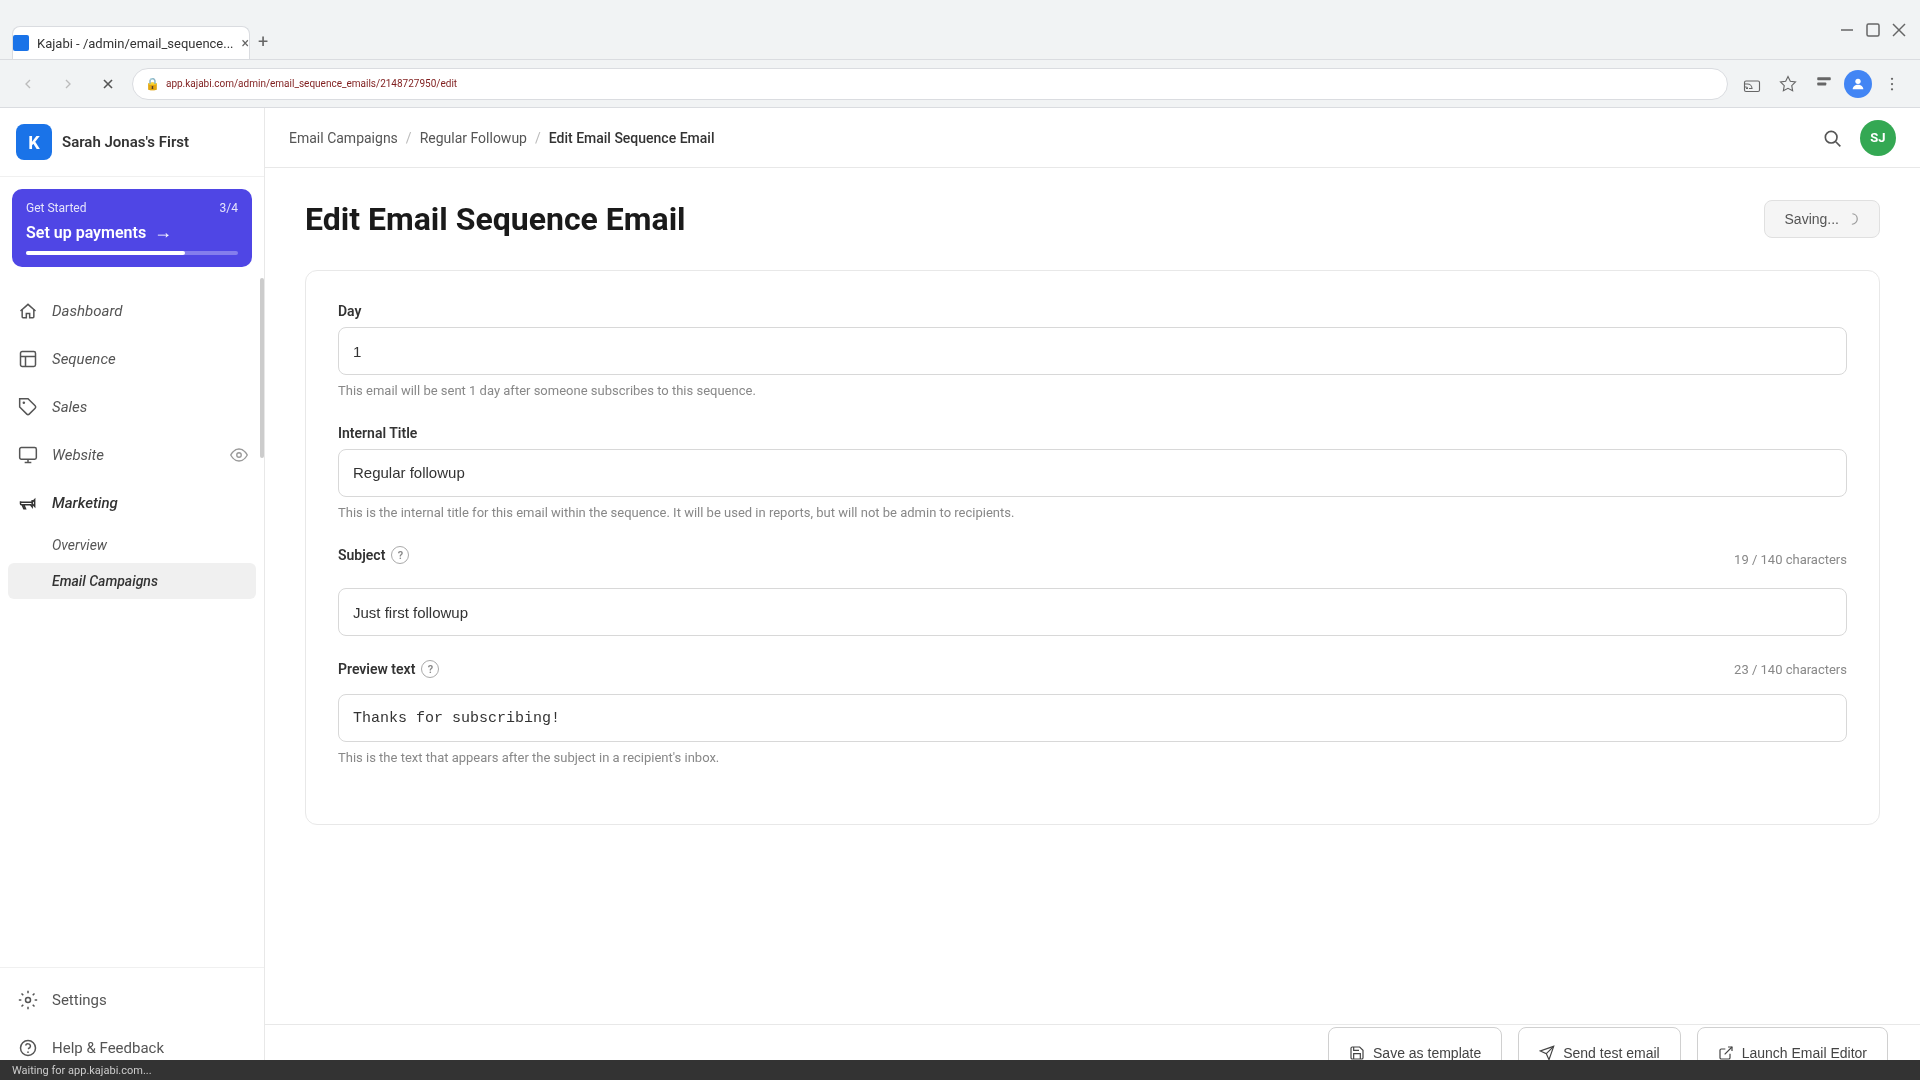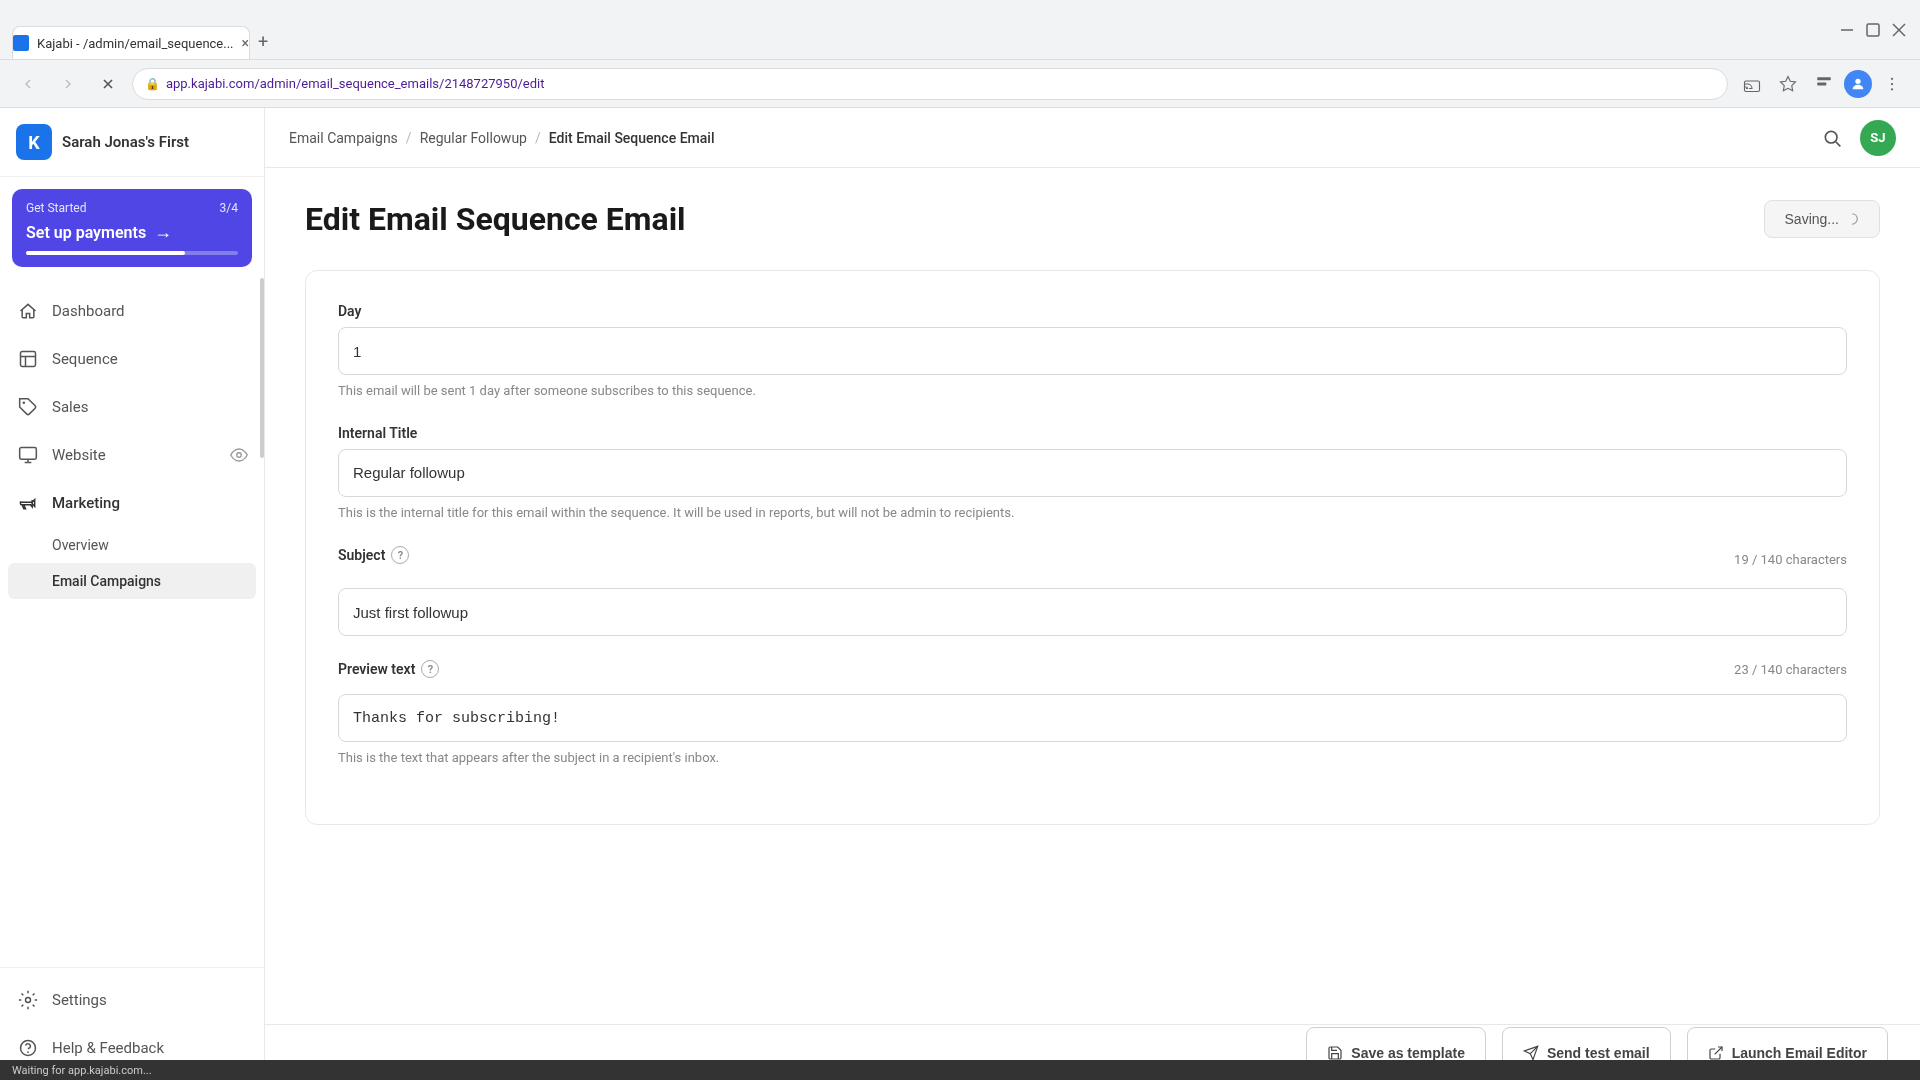--- a/index.html
+++ b/index.html
@@ -31,21 +31,21 @@
     .sidebar-logo { width: 36px; height: 36px; background: #1a73e8; border-radius: 8px; display: flex; align-items: center; justify-content: center; color: #fff; font-weight: 700; font-size: 18px; flex-shrink: 0; }
     .sidebar-company { font-size: 15px; font-weight: 600; color: #333; }
 
     .sidebar-onboarding { margin: 12px; background: #4f46e5; border-radius: 10px; padding: 12px 14px; color: #fff; cursor: pointer; }
     .onboarding-progress { font-size: 12px; color: rgba(255,255,255,0.85); display: flex; justify-content: space-between; margin-bottom: 6px; }
     .onboarding-title { font-size: 16px; font-weight: 600; display: flex; align-items: center; gap: 8px; }
     .onboarding-arrow { font-size: 18px; }
     .onboarding-bar { margin-top: 8px; height: 4px; background: rgba(255,255,255,0.3); border-radius: 2px; }
     .onboarding-bar-fill { height: 100%; background: #fff; border-radius: 2px; width: 75%; }
 
-    .sidebar-nav { padding: 8px 0; flex: 1; }
+    .sidebar-nav { padding: 8px 0; flex: 1; font-style: italic; }
     .nav-item { display: flex; align-items: center; gap: 12px; padding: 12px 16px; cursor: pointer; color: #555; font-size: 15px; border-radius: 0; transition: background 0.1s; position: relative; }
     .nav-item.active { color: #333; font-weight: 500; }
     .nav-item .nav-icon { width: 24px; height: 24px; display: flex; align-items: center; justify-content: center; flex-shrink: 0; }
     .nav-item .nav-badge { margin-left: auto; }
 
     .nav-sub-item { padding: 10px 16px 10px 52px; cursor: pointer; color: #555; font-size: 14px; }
     .nav-sub-item.active { background: #f0f0f0; font-weight: 500; color: #333; border-radius: 6px; margin: 0 8px; padding: 10px 12px 10px 44px; }
 
     .sidebar-footer { padding: 8px 0; border-top: 1px solid #f0f0f0; }
     .sidebar-scrollbar { position: absolute; right: 0; top: 0; width: 4px; height: 100%; }
@@ -72,21 +72,21 @@
     .field-group { margin-bottom: 24px; }
     .field-label { font-size: 14px; font-weight: 600; color: #333; margin-bottom: 8px; display: flex; align-items: center; gap: 6px; }
     .field-label-help { display: inline-flex; align-items: center; justify-content: center; width: 18px; height: 18px; border-radius: 50%; border: 1.5px solid #aaa; color: #888; font-size: 11px; cursor: help; }
     .field-input { width: 100%; height: 48px; border: 1.5px solid #d8d8d8; border-radius: 8px; padding: 0 14px; font-size: 15px; color: #333; outline: none; background: #fff; }
     .field-hint { font-size: 13px; color: #888; margin-top: 6px; line-height: 1.5; }
     .field-counter { font-size: 13px; color: #888; text-align: right; margin-bottom: 6px; }
     .field-label-row { display: flex; justify-content: space-between; align-items: center; margin-bottom: 8px; }
 
     
     .bottom-bar { position: fixed; bottom: 0; right: 0; left: 265px; height: 56px; background: #fff; border-top: 1px solid #e8e8e8; display: flex; align-items: center; justify-content: flex-end; padding: 0 32px; gap: 16px; }
-    .bottom-btn { display: flex; align-items: center; gap: 8px; padding: 17px 20px; border-radius: 8px; font-size: 14px; cursor: pointer; font-weight: 700; border: 1.5px solid #d0d0d0; background: #fff; color: #444; }
+    .bottom-btn { display: flex; align-items: center; gap: 8px; padding: 17px 20px; border-radius: 8px; font-size: 14px; cursor: pointer; font-weight: 400; border: 1.5px solid #d0d0d0; background: #fff; color: #444; }
 
     .status-bar { height: 20px; background: #333; color: #ccc; font-size: 11px; padding: 0 12px; display: flex; align-items: center; position: fixed; bottom: 0; left: 0; right: 0; z-index: 100; }
 
     
     svg { display: block; }
   </style>
 </head>
 <body>
 
 <div class="browser-chrome">
@@ -125,21 +125,21 @@
       </svg>
   </button>
   <button class="browser-nav-btn">
     <svg width="16" height="16" viewBox="0 0 24 24">
         <line x1="18" y1="6" x2="6" y2="18" stroke="currentColor" stroke-width="2.5"></line>
         <line x1="6" y1="6" x2="18" y2="18" stroke="currentColor" stroke-width="2.5"></line>
       </svg>
   </button>
   <div class="browser-address-bar">
     <span class="lock-icon">🔒</span>
-    <span style="font-size:13px;color:#4c1d95;">app.kajabi.com/admin/email_sequence_emails/2148727950/edit</span>
+    <span style="font-size:10px;color:#7f1d1d;">app.kajabi.com/admin/email_sequence_emails/2148727950/edit</span>
   </div>
   <div class="browser-toolbar-right">
     <button class="browser-toolbar-icon">
       <svg width="18" height="18" viewBox="0 0 24 24">
           <rect x="2" y="8" width="20" height="14" rx="2" fill="none" stroke="#666" stroke-width="1.5"></rect>
           <path d="M2 12h4a6 6 0 016 6H8" fill="none" stroke="#666" stroke-width="1.5"></path>
           <path d="M2 16h2a2 2 0 012 2H4" fill="none" stroke="#666" stroke-width="1.5"></path>
         </svg>
     </button>
     <button class="browser-toolbar-icon">

